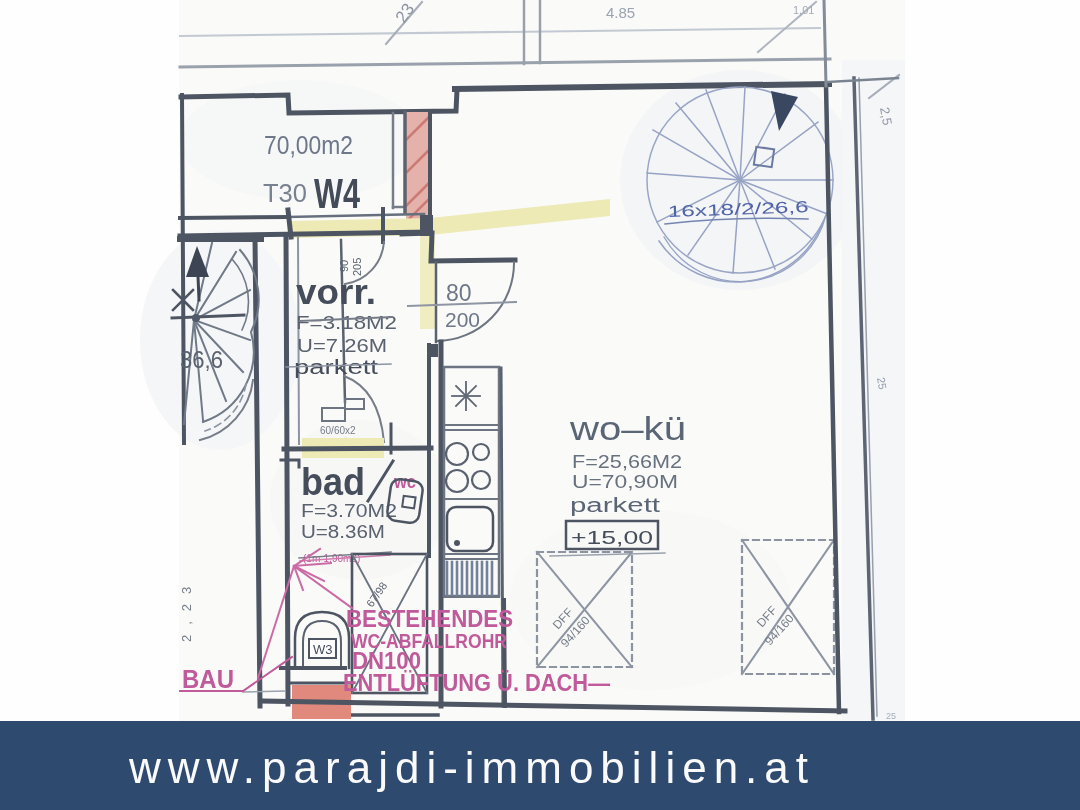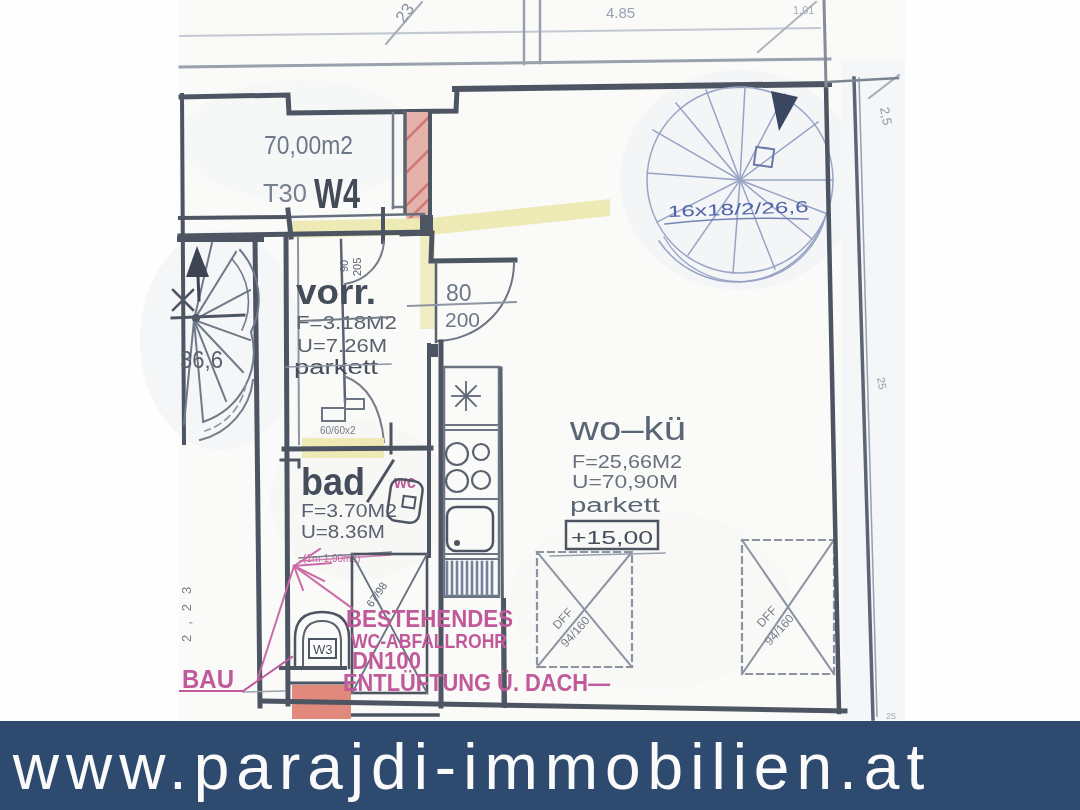--- a/index.html
+++ b/index.html
@@ -351,14 +351,14 @@
     <line x1="294" y1="566" x2="324" y2="581"></line>
     <line x1="294" y1="566" x2="303" y2="590"></line>
     <line x1="294" y1="566" x2="352" y2="608"></line>
   </g>
 
   </g>
 </svg>
 
 <div style="position:absolute;left:0;top:721px;width:1080px;height:89px;background:#2e4a6f;"></div>
 
-<div style="position:absolute;left:0;top:721px;width:944px;height:89px;line-height:93px;text-align:center;color:#fafafa;font-size:64px;font-family:'Liberation Sans',sans-serif;letter-spacing:7px;border-radius:25px;">www.parajdi-immobilien.at</div>
+<div style="position:absolute;left:0;top:721px;width:944px;height:89px;line-height:93px;text-align:center;color:#fafafa;font-size:44px;font-family:'Liberation Sans',sans-serif;letter-spacing:7px;border-radius:25px;">www.parajdi-immobilien.at</div>
 </div>
 
 </body></html>

